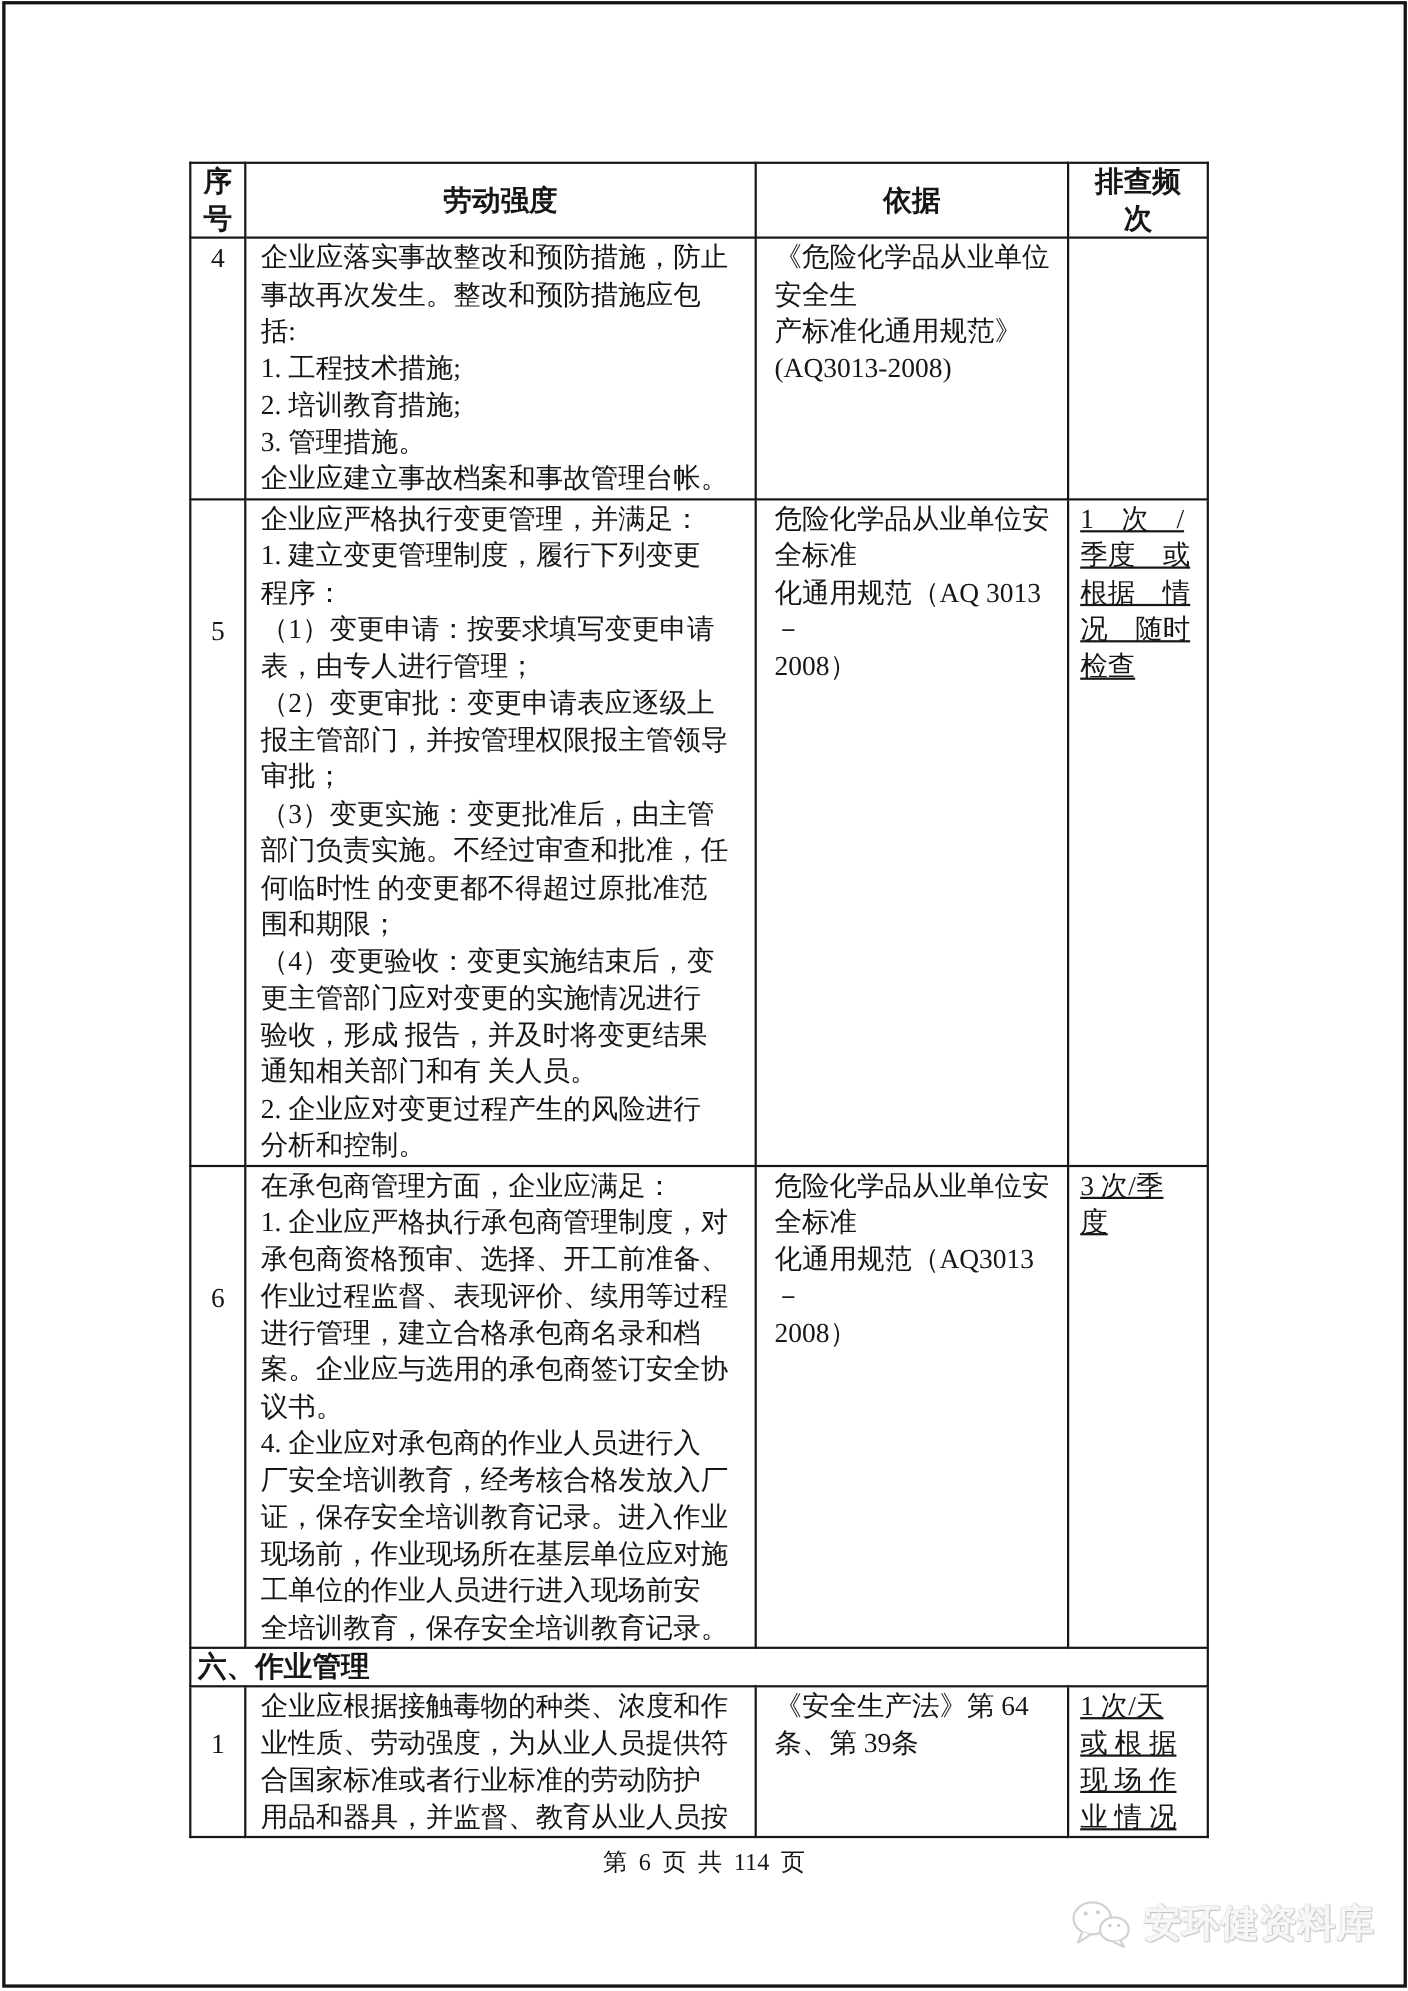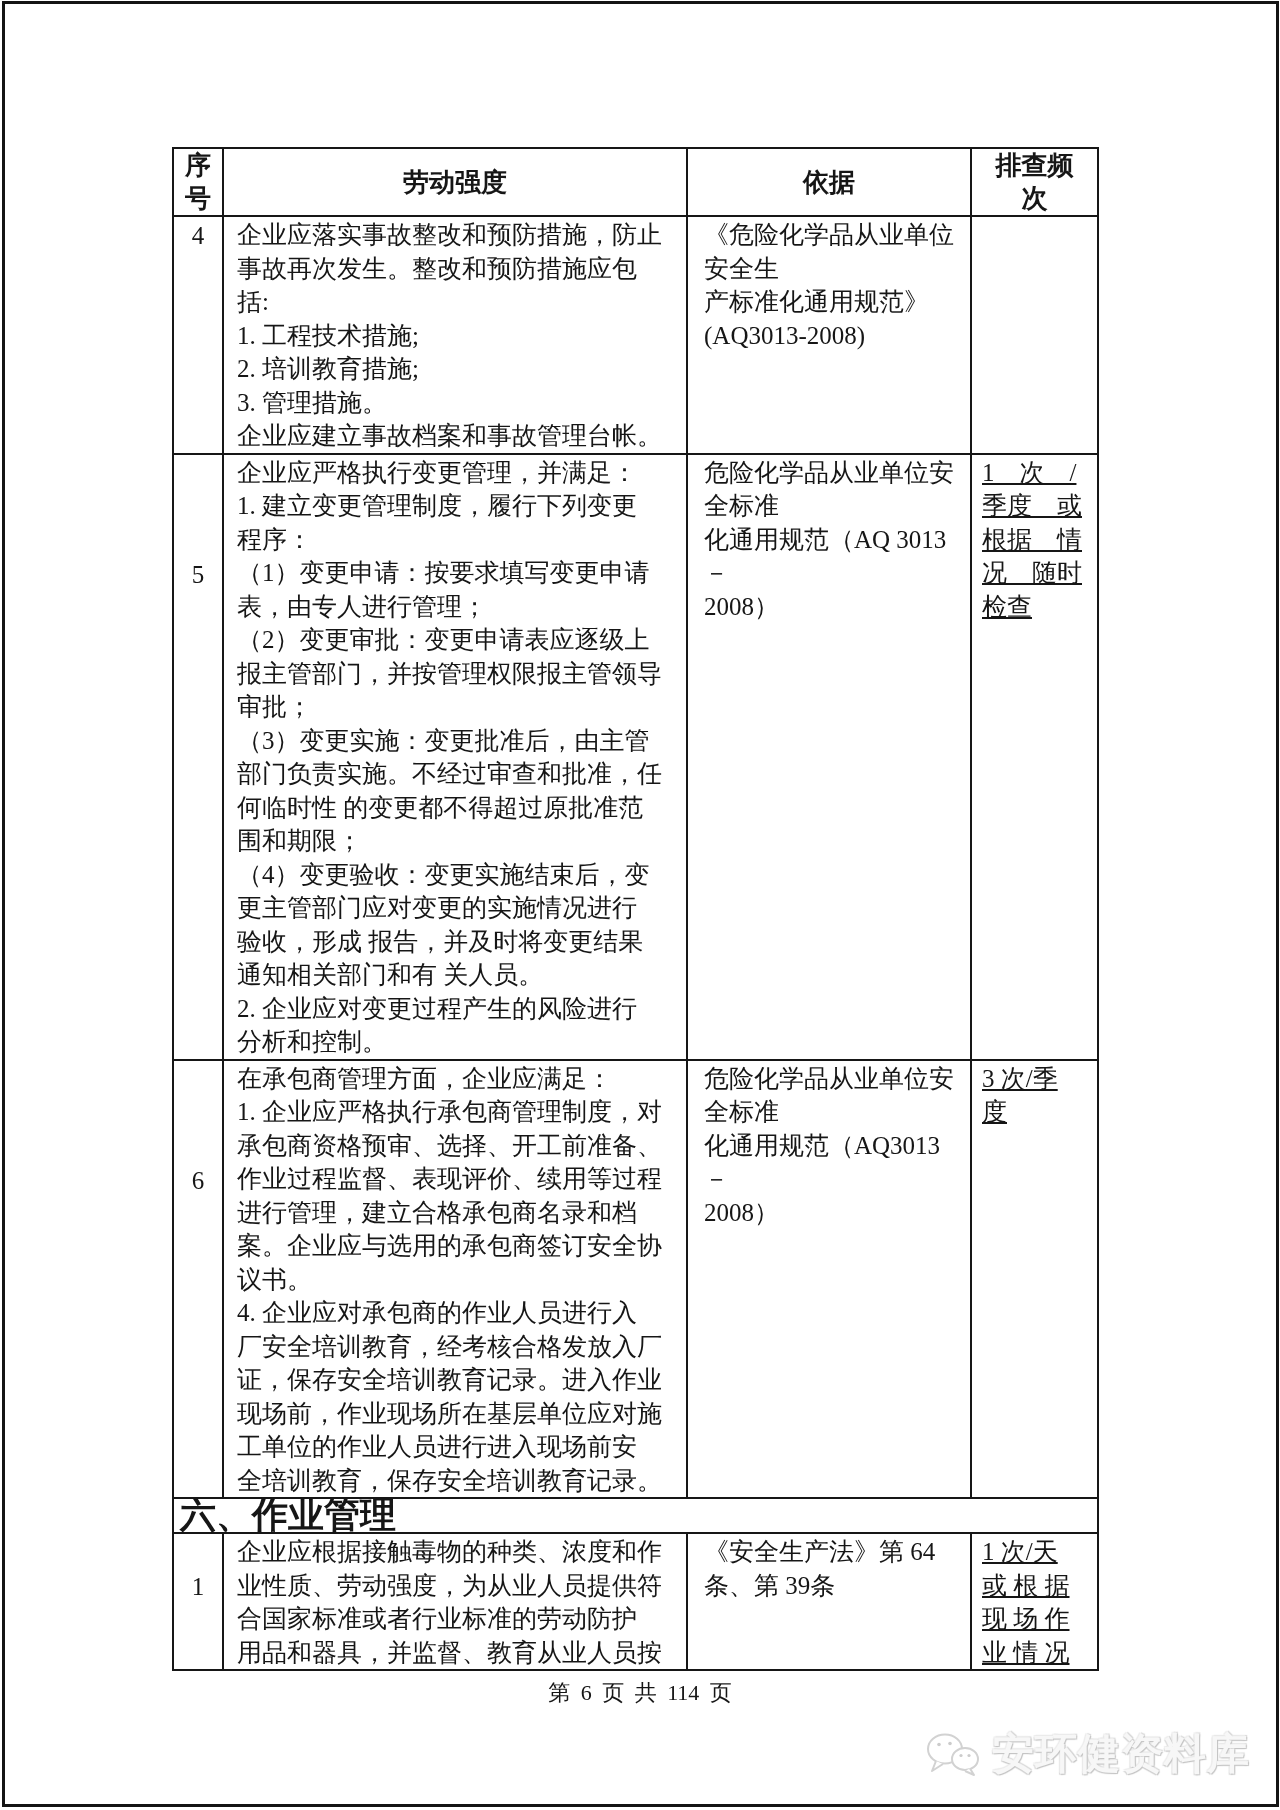--- a/index.html
+++ b/index.html
@@ -59,21 +59,21 @@
   tr.r5 .num    { padding-top: 103px; }
   tr.r6 .num    { padding-top: 103px; }
   tr.rlast .num { padding-top: 36px; }
 
   .cc { padding: 1px 8px 0 13px; margin-left: 16px; }
   .cb { padding: 1px 6px 0 16px; }
   .cf { padding: 1px 4px 0 10px; text-decoration: underline; }
 
   tr.sec td {
     font-weight: bold;
-    font-size: 36px;
+    font-size: 26px;
     line-height: 31px;
     padding: 0 0 0 6px;
     vertical-align: middle;
   }
 
   .footer {
     position: absolute;
     top: 1678px;
     left: 0;
     width: 100%;
@@ -85,21 +85,21 @@
 
   .watermark {
     position: absolute;
     top: 1726px;
     right: 30px;
     display: flex;
     align-items: center;
     gap: 10px;
   }
   .watermark .wm-text {
-    font-size: 42px;
+    font-size: 34px;
     font-weight: bold;
     letter-spacing: 1px;
     color: #f7f7f7;
     text-shadow: 1px 1px 1px #c3c3c3, -1px -1px 1px #ededed,
                  1px -1px 1px #d6d6d6, -1px 1px 1px #d6d6d6;
     white-space: nowrap;
   }
 </style>
 </head>
 <body>

